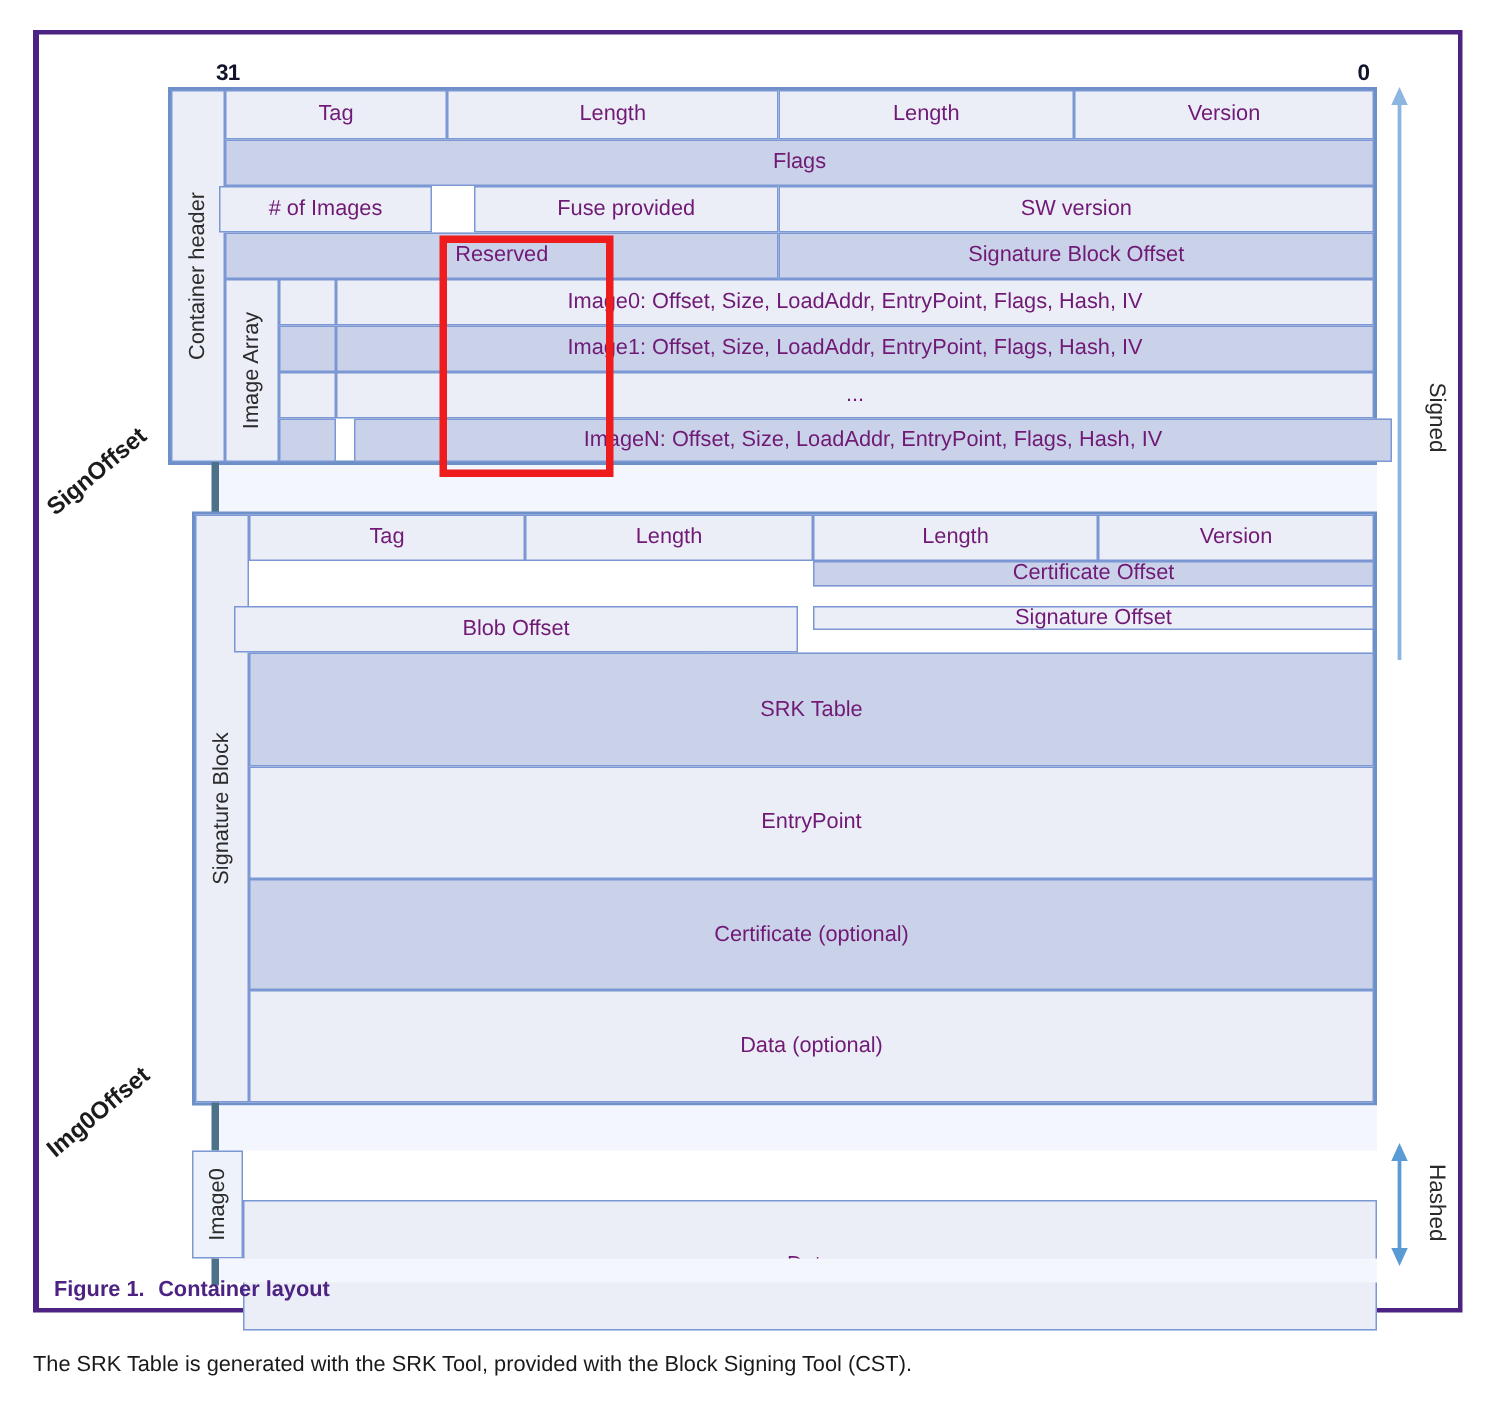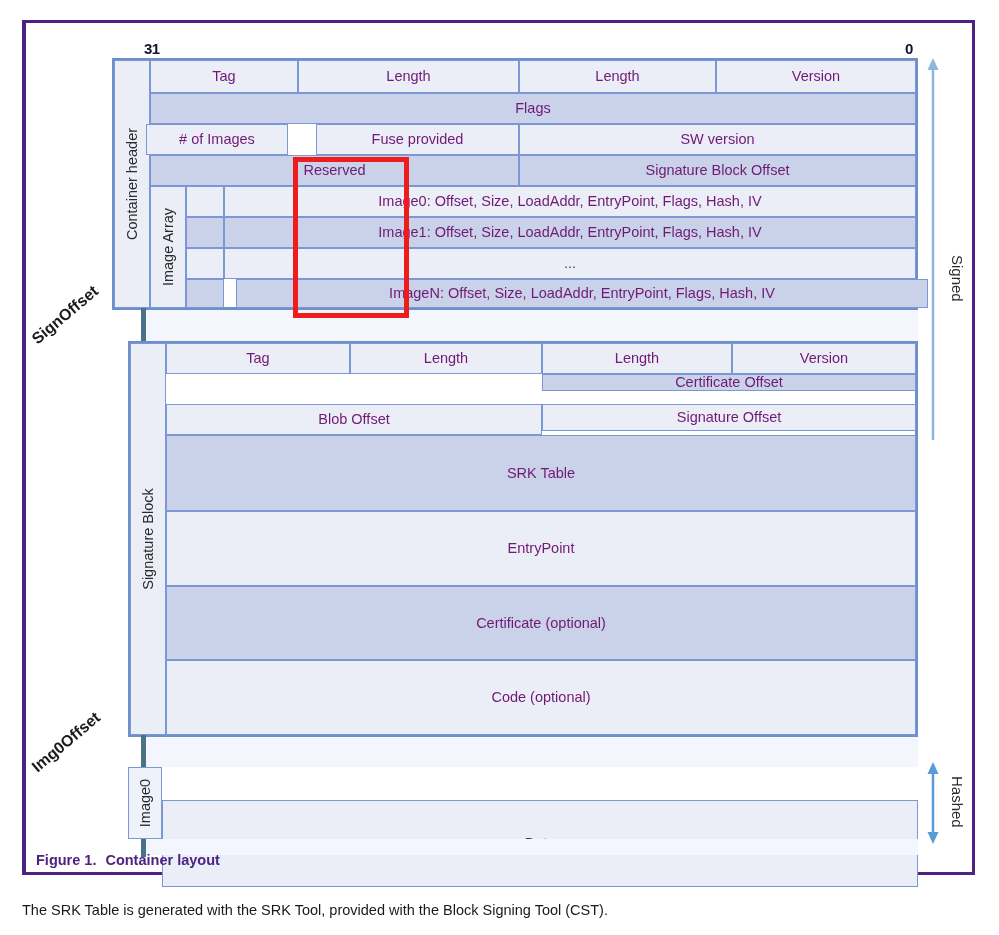--- a/index.html
+++ b/index.html
@@ -213,27 +213,27 @@
   </div>
 
   <div class="cell fill-light" style="left:166px; top:343px; width:184px; height:31px;">Tag</div>
   <div class="cell fill-light" style="left:350px; top:343px; width:192px; height:31px;">Length</div>
   <div class="cell fill-light" style="left:542px; top:343px; width:190px; height:31px;">Length</div>
   <div class="cell fill-light" style="left:732px; top:343px; width:184px; height:31px;">Version</div>
 
   <div class="cell fill-dark" style="left:166px; top:374px; width:304px; height:30px;margin-top:32px;">SRK table offset</div>
   <div class="cell fill-dark" style="left:542px; top:374px; width:374px; height:17px;">Certificate Offset</div>
 
-  <div class="cell fill-light" style="left:166px; top:404px; width:376px; height:31px;">Blob Offset</div>
-  <div class="cell fill-light" style="left:542px; top:404px; width:374px; height:27px;">Signature Offset</div>
+  <div class="cell fill-light" style="left:156px; top:404px; width:376px; height:31px;">Blob Offset</div>
+  <div class="cell fill-light" style="left:542px; top:404px; width:374px; height:16px;">Signature Offset</div>
 
   <div class="cell fill-dark" style="left:166px; top:435px; width:750px; height:76px;">SRK Table</div>
   <div class="cell fill-light" style="left:166px; top:511px; width:750px; height:75px;">EntryPoint</div>
   <div class="cell fill-dark" style="left:166px; top:586px; width:750px; height:74px;">Certificate (optional)</div>
-  <div class="cell fill-light" style="left:166px; top:660px; width:750px; height:75px;">Code (optional)</div>
+  <div class="cell fill-light" style="left:166px; top:660px; width:750px; height:75px;">Data (optional)</div>
 
   <div class="cell fill-pale" style="left:143px; top:737px; width:775px; height:30px; border:none;"></div>
 
   <div class="connector" style="left:141px; top:735px; height:34px;"></div>
 
   <div class="vcell" style="left:128px; top:767px; width:34px; height:72px; background:#eef2fb;">
     <span>Image0</span>
   </div>
   <div class="cell fill-light" style="left:162px; top:800px; width:756px; height:87px;">Data</div>
 

